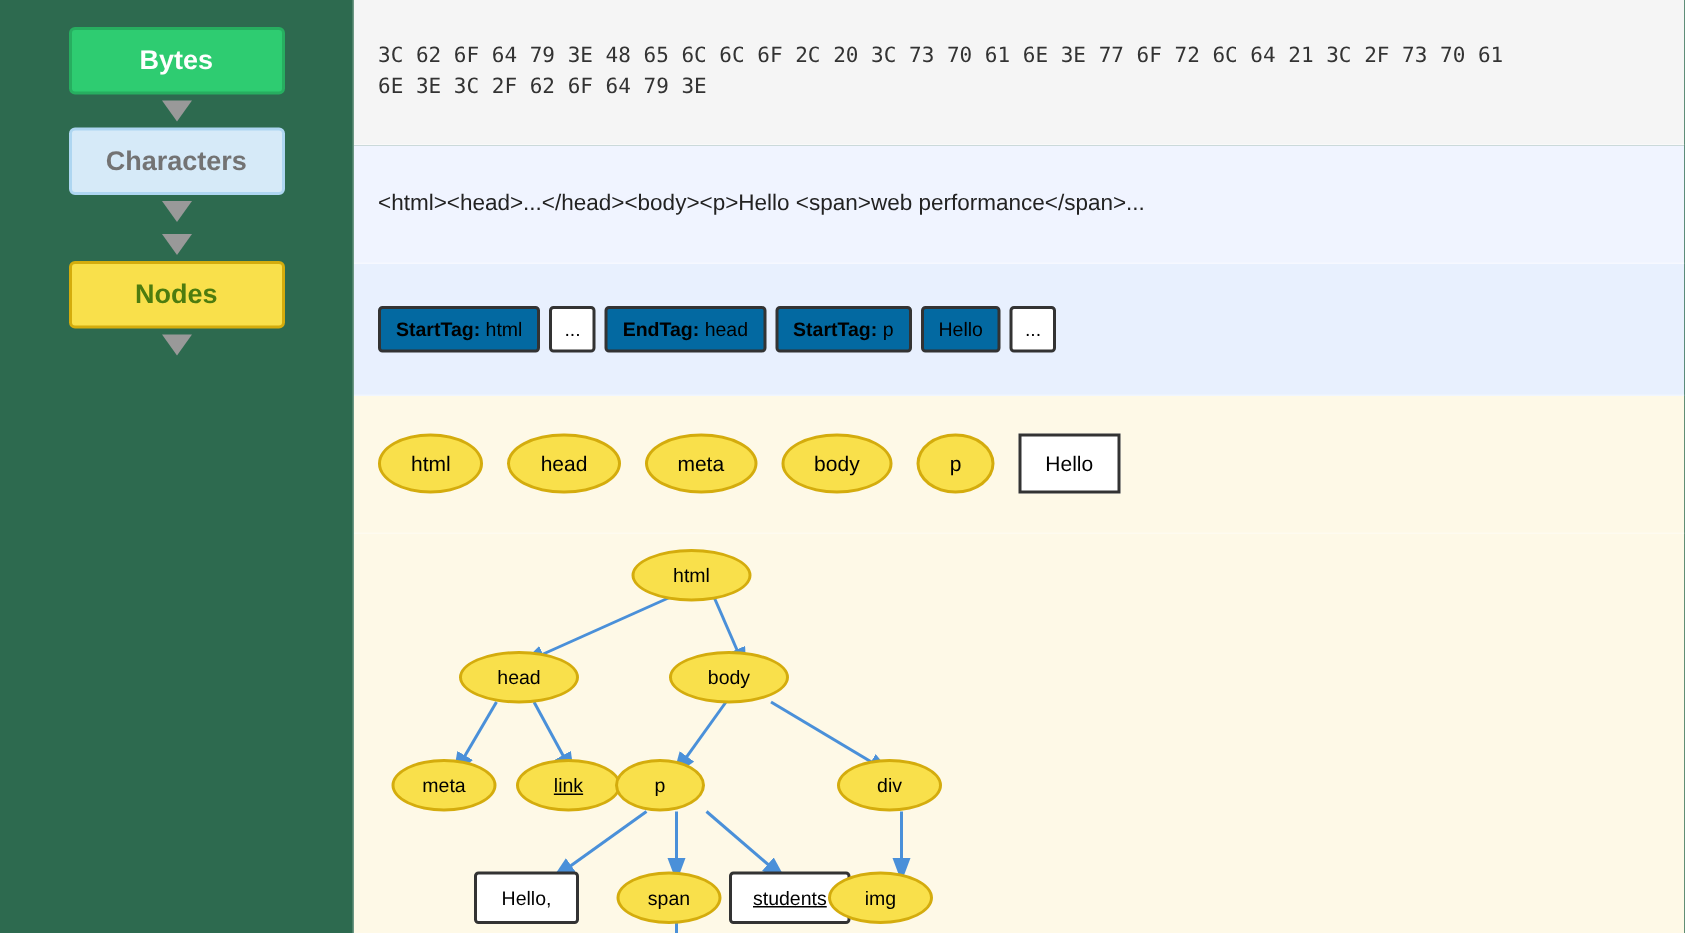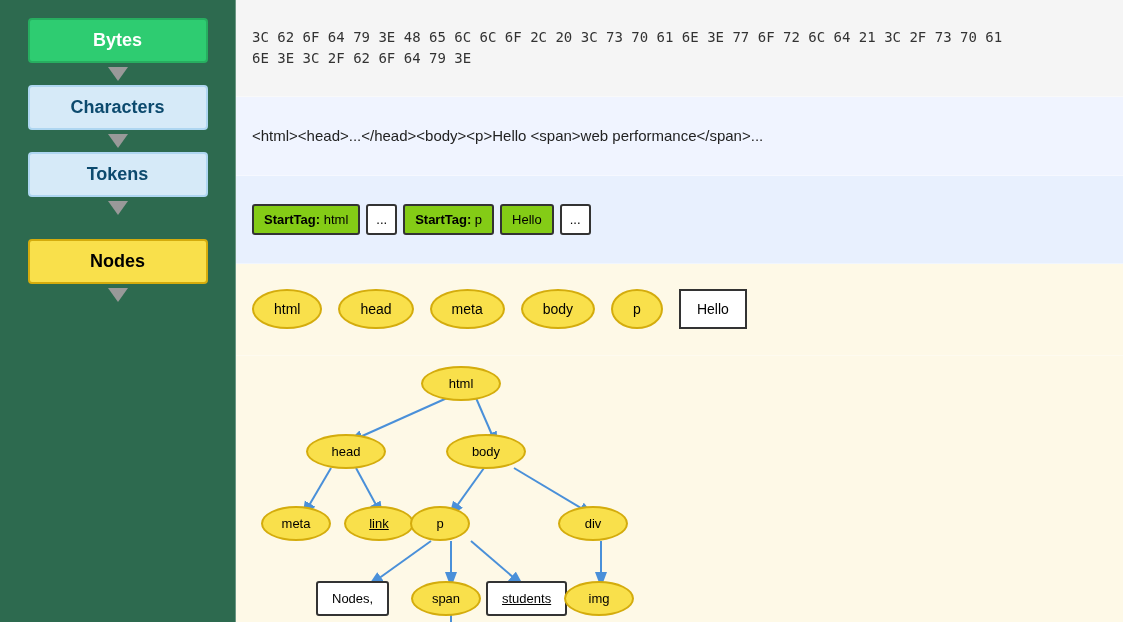--- a/index.html
+++ b/index.html
@@ -22,45 +22,44 @@
     .pipeline {
       width: 235px;
       display: flex;
       flex-direction: column;
       align-items: center;
       padding-top: 18px;
       gap: 0;
     }
 
     .pipeline-box {
-      width: 180px;
+      width: 144px;
       text-align: center;
       padding: 10px 0;
       font-size: 18px;
       font-weight: bold;
       border-radius: 4px;
     }
 
     .box-green {
       background: #2ecc71;
       color: white;
       border: 2px solid #27ae60;
     }
 
     .box-blue {
       background: #d6eaf8;
-      color: #0c4a6e;
+      color: #737373;
       border: 2px solid #aed6f1;
     }
 
     .box-yellow {
       background: #f9e04b;
-      color: #000000;
+      color: #4d7c0f;
       border: 2px solid #d4ac0d;
-      margin-top: 20px;
     }
 
     .arrow-down {
       width: 0;
       height: 0;
       border-left: 10px solid transparent;
       border-right: 10px solid transparent;
       border-top: 14px solid #999;
       margin: 4px 0;
     }
@@ -104,21 +103,21 @@
     
     .tokens-row {
       display: flex;
       align-items: center;
       gap: 6px;
       flex-wrap: nowrap;
     }
 
     .token-box {
       border: 2px solid #333;
-      background: #84cc16;
+      background: #0369a1;
       padding: 6px 10px;
       font-size: 13px;
       border-radius: 3px;
       white-space: nowrap;
     }
 
     .token-box strong {
       font-weight: bold;
     }
 
@@ -216,23 +215,20 @@
 
   <div class="pipeline">
     <div class="pipeline-box box-green">
       <span>Bytes</span>
     </div>
     <div class="arrow-down"></div>
     <div class="pipeline-box box-blue">
       <span>Characters</span>
     </div>
     <div class="arrow-down"></div>
-    <div class="pipeline-box box-blue">
-      <span>Tokens</span>
-    </div>
     <div class="arrow-down"></div>
     <div class="pipeline-box box-yellow">
       <span>Nodes</span>
     </div>
     <div class="arrow-down"></div>
   </div>
 
   <div class="content">
 
     <div class="section section-bytes" style="flex:0.9;">
@@ -241,20 +237,21 @@
     </div>
 
     <div class="section section-chars" style="flex:0.7;">
       <span class="chars-text" style="font-size:15px;">&lt;html&gt;&lt;head&gt;...&lt;/head&gt;&lt;body&gt;&lt;p&gt;Hello &lt;span&gt;web performance&lt;/span&gt;...</span>
     </div>
 
     <div class="section section-tokens" style="flex:0.8;">
       <div class="tokens-row">
         <div class="token-box"><strong>StartTag:</strong> html</div>
         <div class="token-ellipsis">...</div>
+        <div class="token-box"><strong>EndTag:</strong> head</div>
         <div class="token-box"><strong>StartTag:</strong> p</div>
         <div class="token-box">Hello</div>
         <div class="token-ellipsis">...</div>
       </div>
     </div>
 
     <div class="section section-nodes" style="flex:0.85;">
       <div class="nodes-row">
         <div class="node-ellipse">html</div>
         <div class="node-ellipse">head</div>
@@ -298,21 +295,21 @@
         </defs>
       </svg>
 
       <div class="dom-node" style="left:185px;top:10px;min-width:80px;">html</div>
       <div class="dom-node" style="left:70px;top:78px;min-width:80px;">head</div>
       <div class="dom-node" style="left:210px;top:78px;min-width:80px;">body</div>
       <div class="dom-node" style="left:25px;top:150px;min-width:70px;">meta</div>
       <div class="dom-node" style="left:108px;top:150px;min-width:70px;text-decoration:underline;">link</div>
       <div class="dom-node" style="left:174px;top:150px;min-width:60px;">p</div>
       <div class="dom-node" style="left:322px;top:150px;min-width:70px;">div</div>
-      <div class="dom-box" style="left:80px;top:225px;min-width:70px;">Nodes,</div>
+      <div class="dom-box" style="left:80px;top:225px;min-width:70px;">Hello,</div>
       <div class="dom-node" style="left:175px;top:225px;min-width:70px;">span</div>
       <div class="dom-box" style="left:250px;top:225px;min-width:80px;text-decoration:underline;">students</div>
-      <div class="dom-node" style="left:328px;top:225px;min-width:70px;">img</div>
+      <div class="dom-node" style="left:316px;top:225px;min-width:70px;">img</div>
 
     </div>
 
   </div>
 </div>
 
 </body></html>

